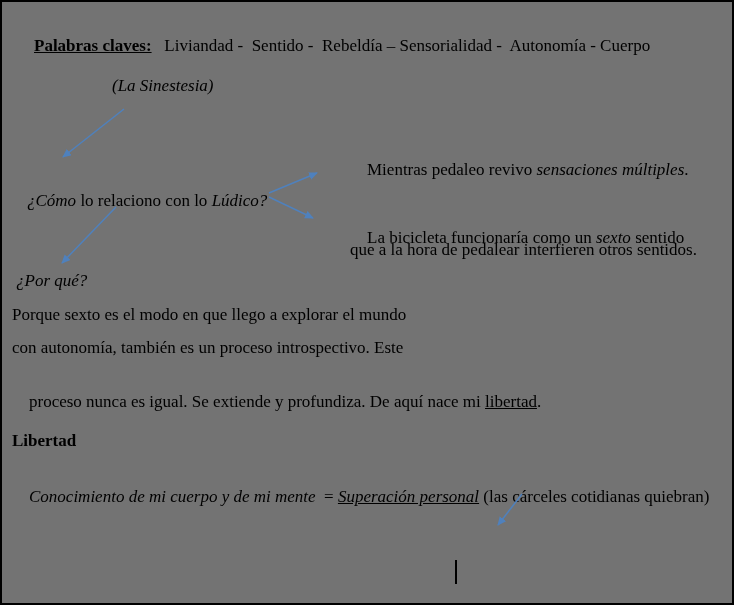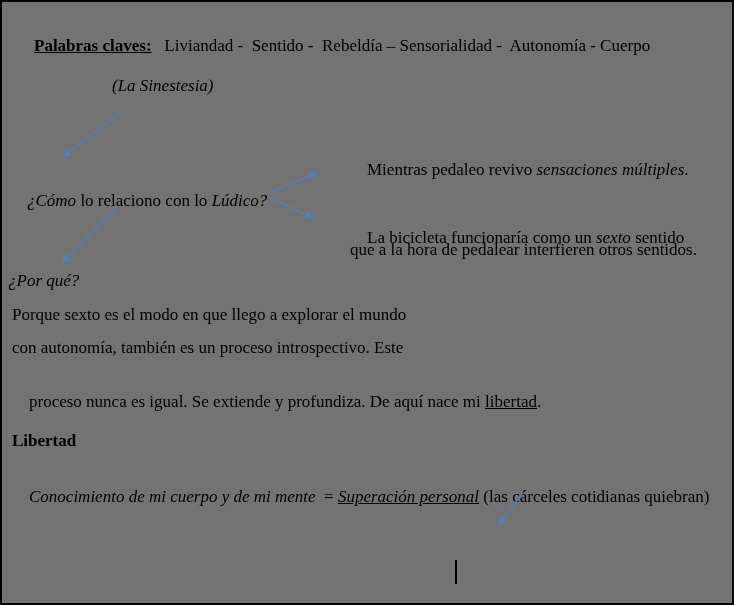--- a/index.html
+++ b/index.html
@@ -48,21 +48,21 @@
 
   <div class="line" style="left:8px; top:167px;">
     <span class="i">¿Cómo</span><span> lo relaciono con lo </span><span class="i">Lúdico?</span>
   </div>
 
   <div class="line" style="left:348px; top:204px;">
     <span>La bicicleta funcionaría como un </span><span class="i">sexto</span><span> sentido</span>
   </div>
   <div class="line" style="left:348px; top:237px;">que a la hora de pedalear interfieren otros sentidos.</div>
 
-  <div class="line i" style="left:6px; top:268px;">¿Por qué?</div>
+  <div class="line i" style="left:14px; top:268px;">¿Por qué?</div>
 
   <div class="line" style="left:10px; top:302px;">Porque sexto es el modo en que llego a explorar el mundo</div>
   <div class="line" style="left:10px; top:335px;">con autonomía, también es un proceso introspectivo. Este</div>
   <div class="line" style="left:10px; top:368px;">
     <span>proceso nunca es igual. Se extiende y profundiza. De aquí nace mi </span><span class="u">libertad</span><span>.</span>
   </div>
 
   <div class="line b" style="left:10px; top:428px;">Libertad</div>
 
   <div class="line" style="left:10px; top:463px;">

